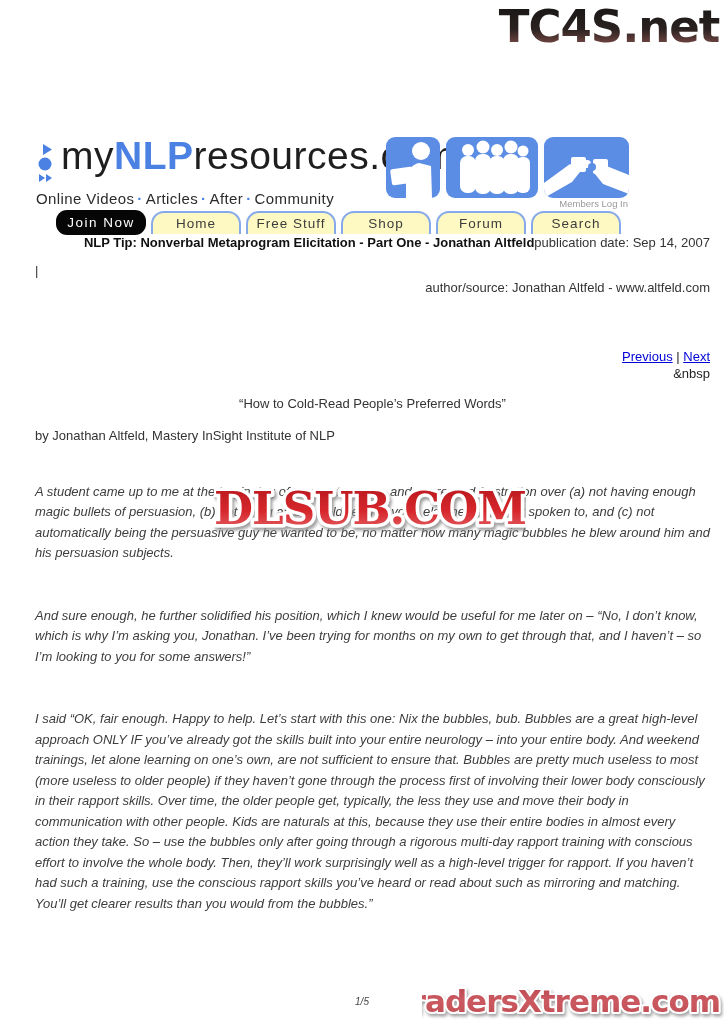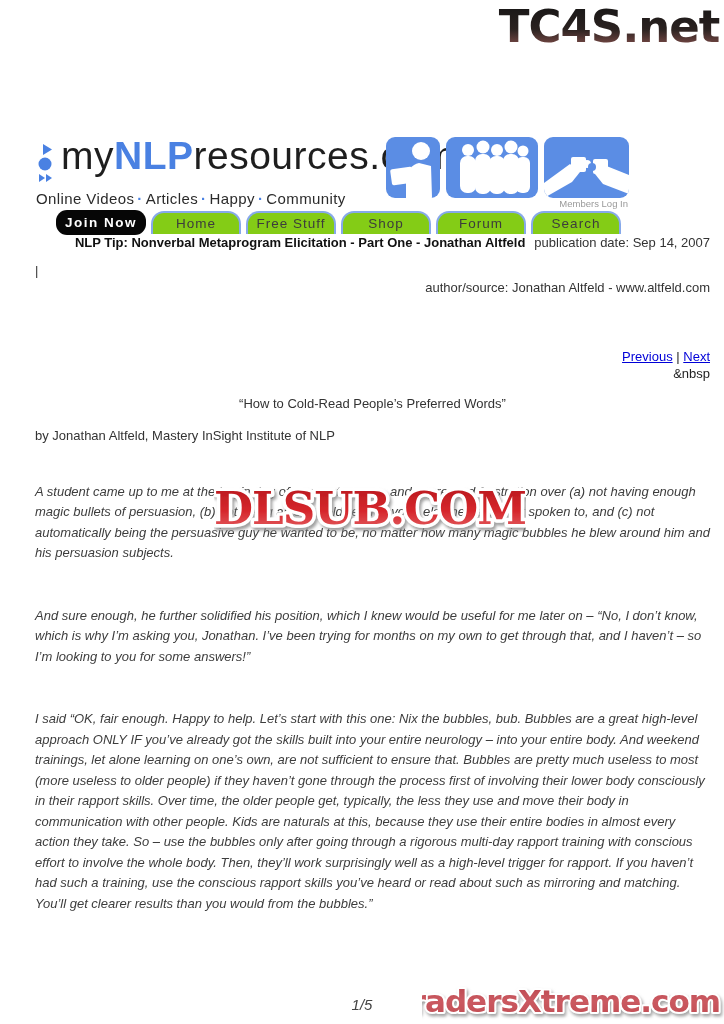--- a/index.html
+++ b/index.html
@@ -25,49 +25,49 @@
   .thumbs { position:absolute; left:386px; top:137px; display:flex; gap:6px; }
   .thumb { background:#5b8de4; border-radius:9px; height:61px; overflow:hidden; cursor:pointer; }
   .thumb svg { display:block; }
   .members { position:absolute; left:386px; top:198px; width:242px; text-align:right;
              font-size:9.5px; color:#999; }
 
   
   .tabs { position:absolute; left:56px; top:211px; display:flex; gap:5px; }
   .tab {
     width:90px; height:23px; border:2px solid #86a9ea; border-bottom:none;
-    border-radius:13px 13px 0 0; background:#84cc16; color:#3c3c3c;
+    border-radius:13px 13px 0 0; background:#fef9c3; color:#3c3c3c;
     font-size:13.5px; letter-spacing:1px; text-align:center; line-height:21px; cursor:pointer;
   }
   .tab.active {
     background:#060606; border:none; color:#fff; border-radius:11px;
-    height:25px; line-height:25px; font-weight:bold; letter-spacing:1.5px; margin-top:-1px;
+    height:25px; line-height:25px; font-weight:normal; letter-spacing:1.5px; margin-top:-1px;
   }
 
   
   .article { position:absolute; left:35px; top:234px; width:675px; font-size:13px; }
   .title-line { text-align:right; line-height:17.5px; color:#111; }
   .title-line .t { font-weight:bold;padding-left:8px; }
-  .title-line .d { font-weight:normal; color:#333; margin-left:9px; }
+  .title-line .d { font-weight:normal; color:#333; }
   .sep-line { text-align:left; line-height:17px; margin-top:10px; color:#333; }
   .author-line { text-align:right; line-height:17px; color:#333; }
   .pagination { text-align:right; line-height:17px; margin-top:52px; color:#222; }
   .pagination a { color:#0000d8; text-decoration:underline; cursor:pointer; }
   .nbsp-line { text-align:right; line-height:17px; color:#222; }
   .quote-title { text-align:center; margin-top:14px; color:#333; }
   .byline { text-align:left; margin-top:17px; color:#333; }
   .body-copy { margin-top:39px; }
   .body-copy p { line-height:20.5px; margin-bottom:42px; color:#3d3d3d;font-style:italic; }
 
   
   .dlsub { position:absolute; left:214px; top:480px; width:312px; height:58px; pointer-events:none; }
 
   
   .pageno { position:absolute; left:0; top:996px; width:724px; text-align:center;
-            font-size:15px; font-style:italic; color:#444; }
+            font-size:10px; font-style:italic; color:#444; }
   .traders { position:absolute; right:0px; top:982px; width:302px; height:42px; }
 </style>
 </head>
 <body>
 
 <svg class="tc4s" viewBox="0 0 230 54">
   <defs>
     <linearGradient id="tc4sGrad" x1="0" y1="0" x2="0" y2="1">
       <stop offset="0" stop-color="#141414"></stop>
       <stop offset="0.55" stop-color="#2a2220"></stop>
@@ -80,21 +80,21 @@
 <div class="brand">
   <div class="brand-line">
     <svg class="brand-icon" width="20" height="44" viewBox="0 0 20 44">
       <path d="M7 1 L16 6.5 L7 12 Z" fill="#4a81e2"></path>
       <circle cx="9" cy="21" r="6.5" fill="#4a81e2"></circle>
       <path d="M3 31 L9 35 L3 39 Z" fill="#4a81e2"></path>
       <path d="M10 31 L16 35 L10 39 Z" fill="#4a81e2"></path>
     </svg>
     <div class="brand-text"><span>my</span><span class="nlp">NLP</span><span>resources.com</span></div>
   </div>
-  <div class="brand-tagline"><span>Online Videos</span><span class="dot">·</span><span>Articles</span><span class="dot">·</span><span>Happy</span><span class="dot">·</span><span>Community</span></div>
+  <div class="brand-tagline"><span>Online Videos</span><span class="dot">·</span><span>Articles</span><span class="dot">·</span><span>After</span><span class="dot">·</span><span>Community</span></div>
 </div>
 
 <div class="thumbs">
   <div class="thumb" style="width:54px">
     <svg width="54" height="61" viewBox="0 0 54 61">
       <circle cx="35" cy="14" r="9" fill="#fff"></circle>
       <path d="M20 61 L20 44 Q22 28 33 26 L45 29 L46 61 Z" fill="#fff"></path>
       <rect x="5" y="31" width="22" height="16" rx="2" fill="#fff" transform="rotate(-8 16 39)"></rect>
       <path d="M31 33 Q22 29 13 33 L13 39 Q23 43 33 41 Z" fill="#fff"></path>
     </svg>

